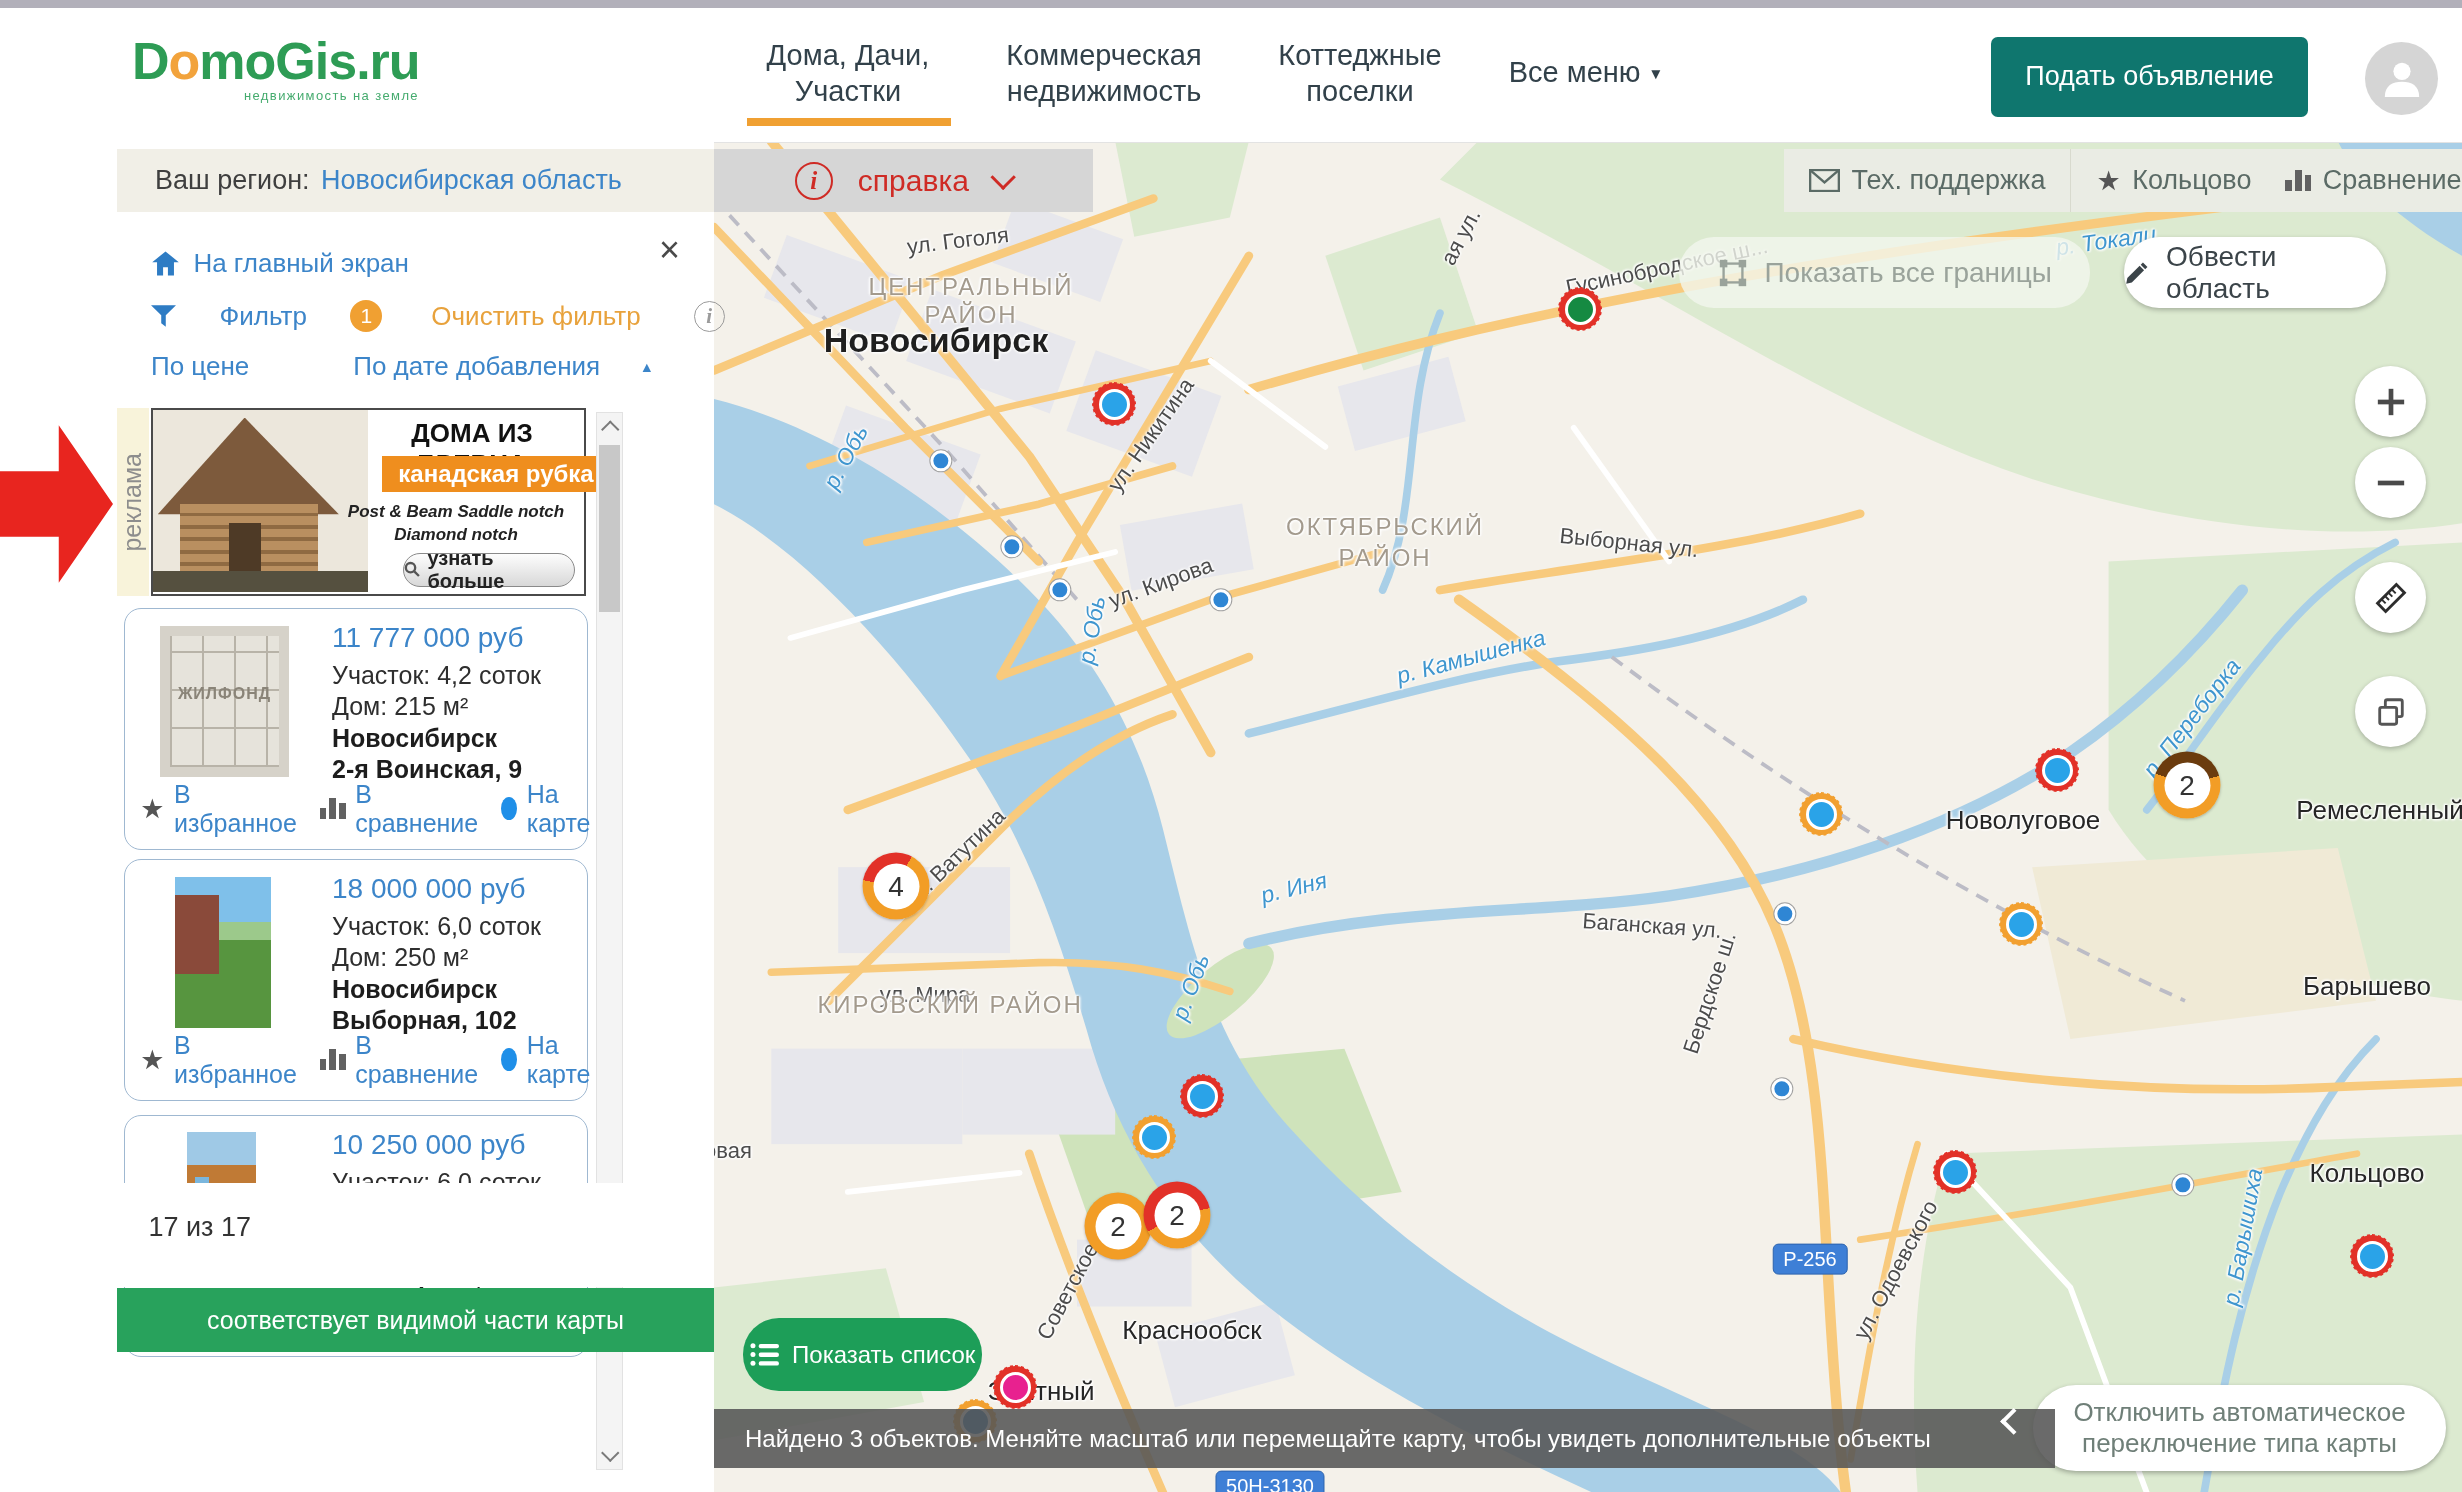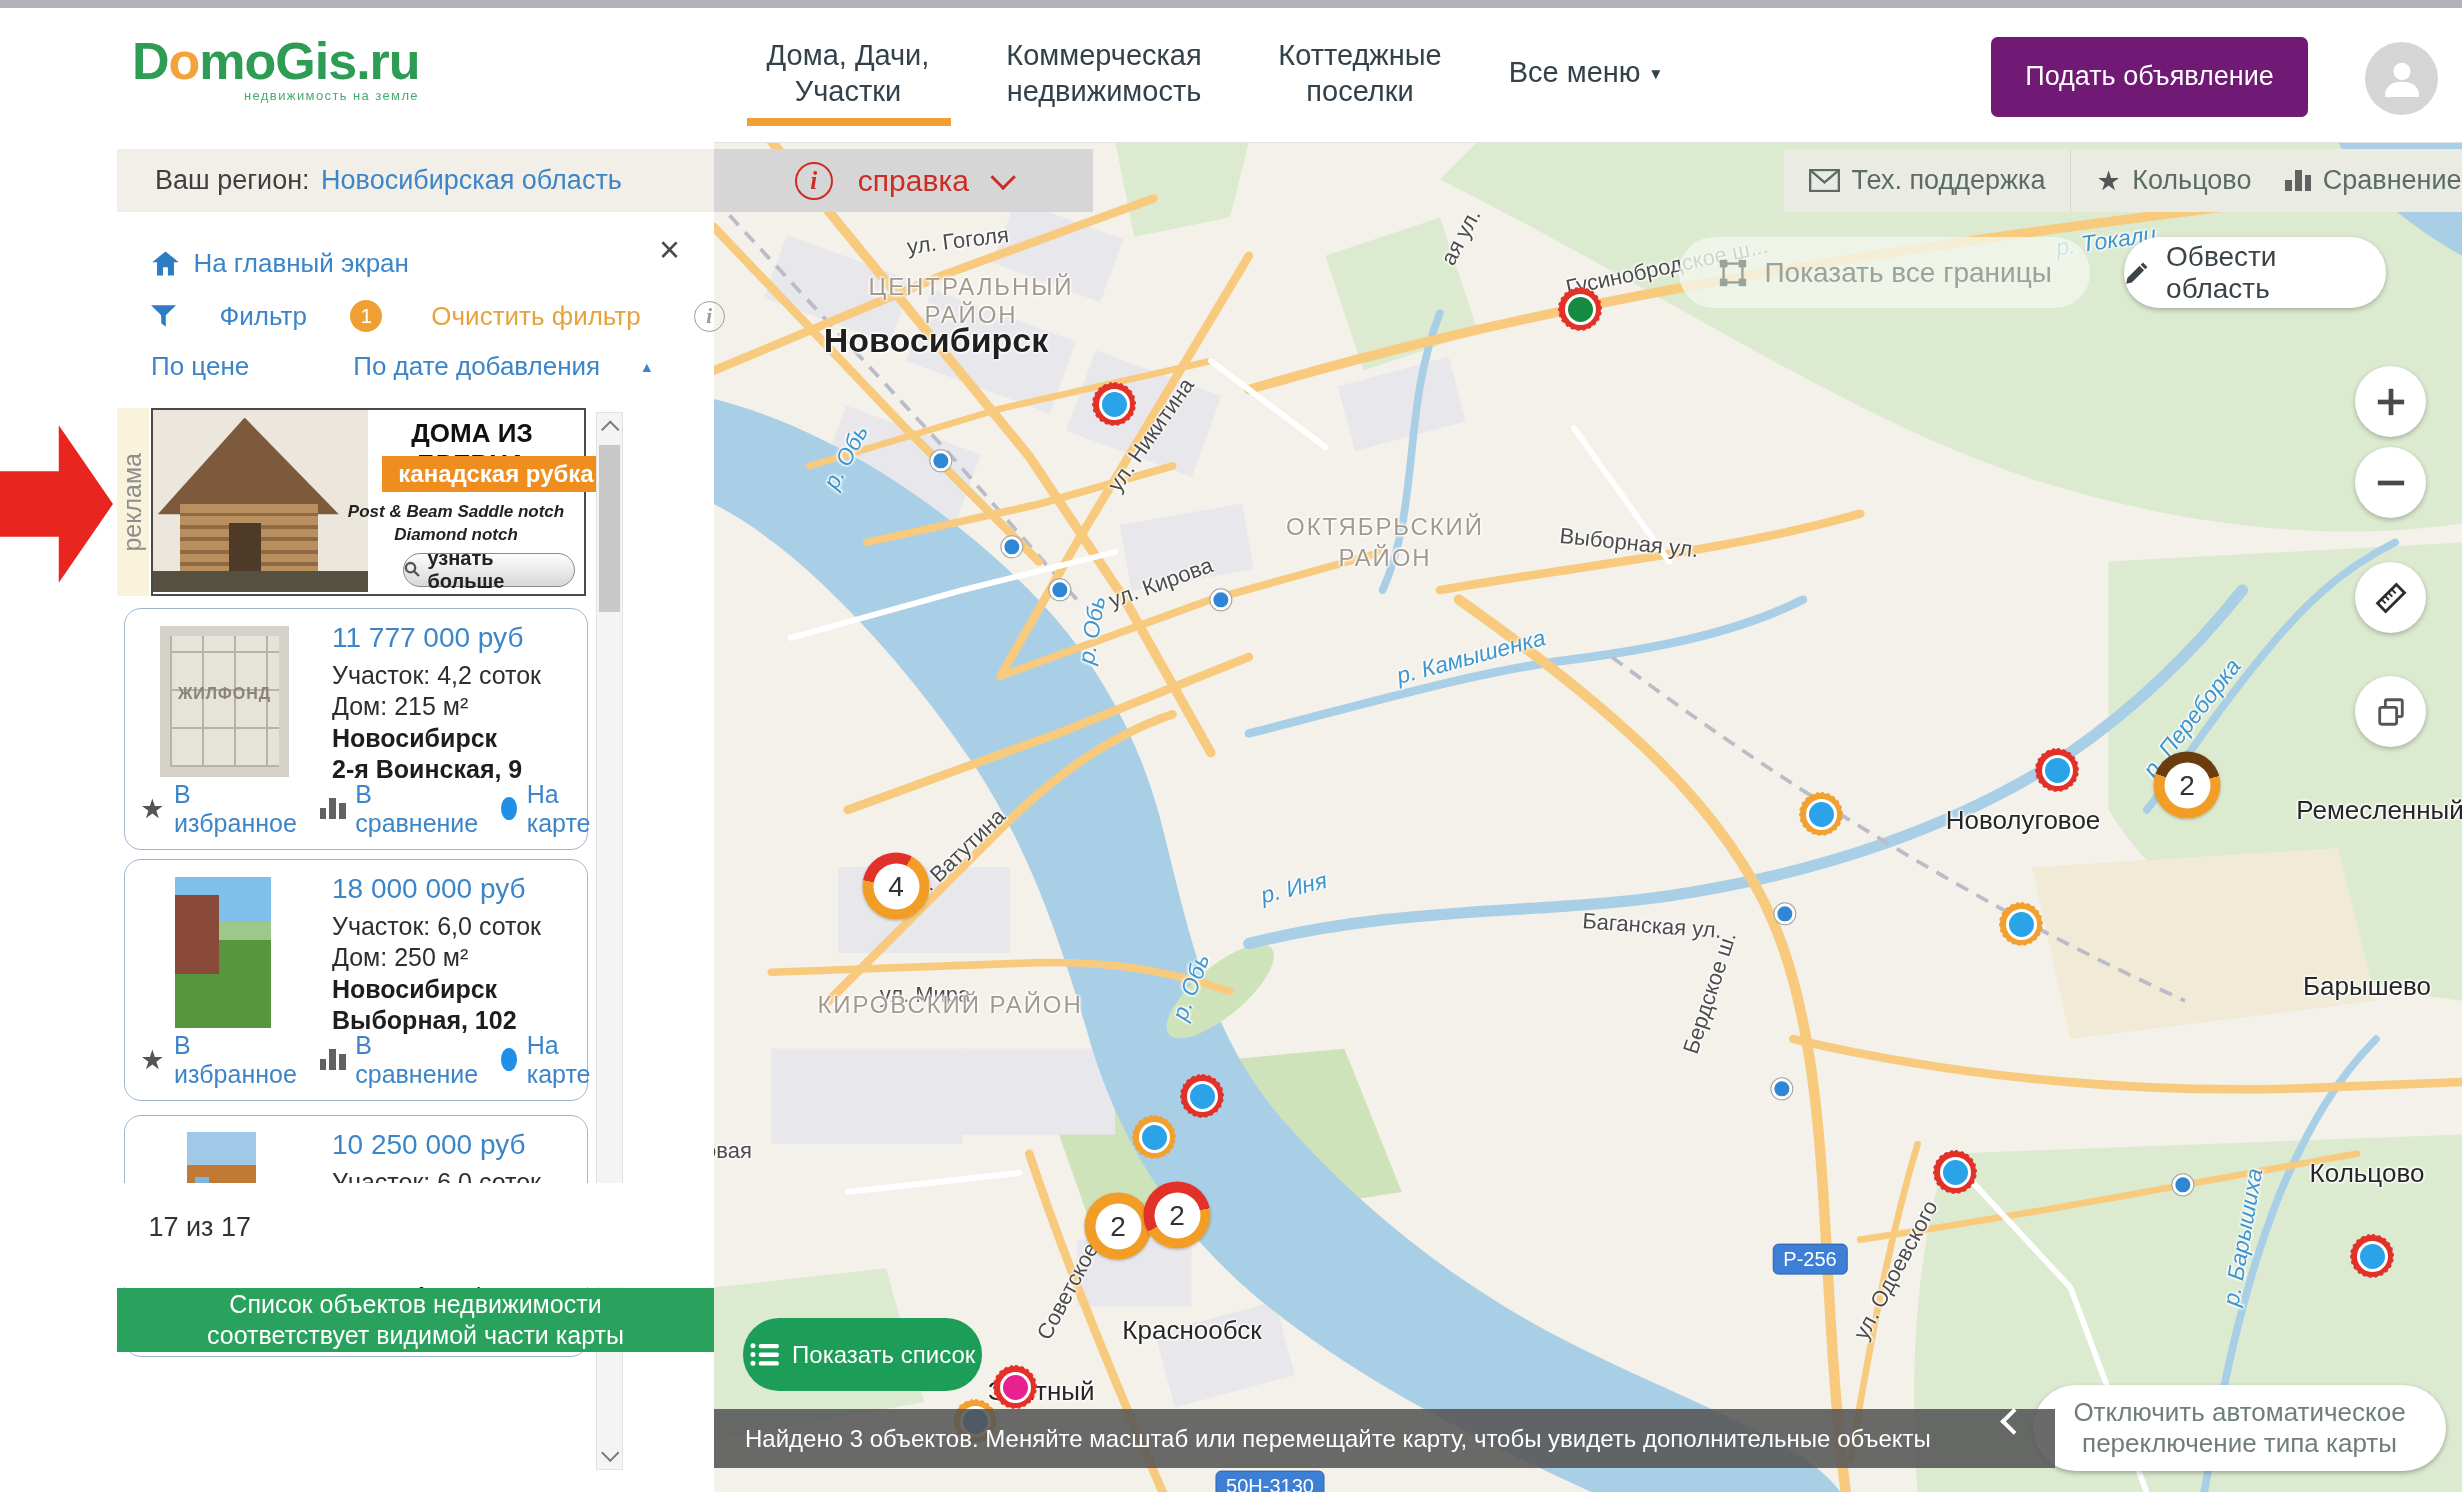--- a/index.html
+++ b/index.html
@@ -10,21 +10,21 @@
   
   #top-strip{left:0;top:0;width:2462px;height:7.6px;background:#b2b0ba;z-index:9;}
   #header{left:0;top:7.6px;width:2462px;height:134px;background:#fff;border-bottom:1px solid #e3e3e3;z-index:8;}
   #logo{left:132px;top:27px;width:287px;cursor:pointer;}
   #logo .word{font-size:52px;font-weight:bold;letter-spacing:-1px;line-height:1;}
   #logo .g{color:#2e9c55;} #logo .o{color:#f2a33c;}
   #logo .tag{font-size:13px;color:#45ab6e;letter-spacing:1.4px;margin-top:1.9px;text-align:right;}
   .nav-item{top:29px;transform:translateX(-50%);text-align:center;font-size:29px;color:#32414a;line-height:1.25;cursor:pointer;}
   .nav-caret{display:inline-block;font-size:15.3px;vertical-align:2.9px;margin-left:7.6px;color:#32414a;}
   #nav-underline{left:747px;top:118px;width:204px;height:7.6px;background:#f0a032;z-index:9;}
-  #submit-btn{left:1991px;top:29px;width:317px;height:80px;background:#701a75;border-radius:6.7px;color:#fff;
+  #submit-btn{left:1991px;top:29px;width:317px;height:80px;background:#0f766e;border-radius:6.7px;color:#fff;
               font-size:27px;display:flex;align-items:center;justify-content:center;cursor:pointer;}
   #avatar{left:2365px;top:34px;width:73px;height:73px;border-radius:50%;background:#d5d5d5;display:flex;align-items:center;justify-content:center;cursor:pointer;}
 
   
   #red-arrow{left:0;top:422px;width:113px;height:164px;background:#e8251f;z-index:9;
              clip-path:polygon(0 30%,52% 30%,52% 2%,100% 50%,52% 98%,52% 70%,0 70%);}
 
   
   #sidebar{left:0;top:141px;width:714px;height:1352px;background:#fff;z-index:8;}
   #region-strip{left:117px;top:7.6px;width:597px;height:63px;background:#f1efe7;display:flex;align-items:center;padding-left:38px;box-sizing:border-box;font-size:27px;color:#3f3f3f;}
@@ -558,16 +558,15 @@
       <span class="dot-ic" style="margin-left:13.4px;"></span>
       <span class="foot-link">На карте</span>
     </div>
   </div>
 </div>
 
 <div id="count-bar" class="abs">
   <span id="count-text">17 из 17</span>
 </div>
 <div id="sb-green" class="abs">
-  <span>Список объектов недвижимости</span>
   <span>соответствует видимой части карты</span>
 </div>
 
 
 </body></html>

